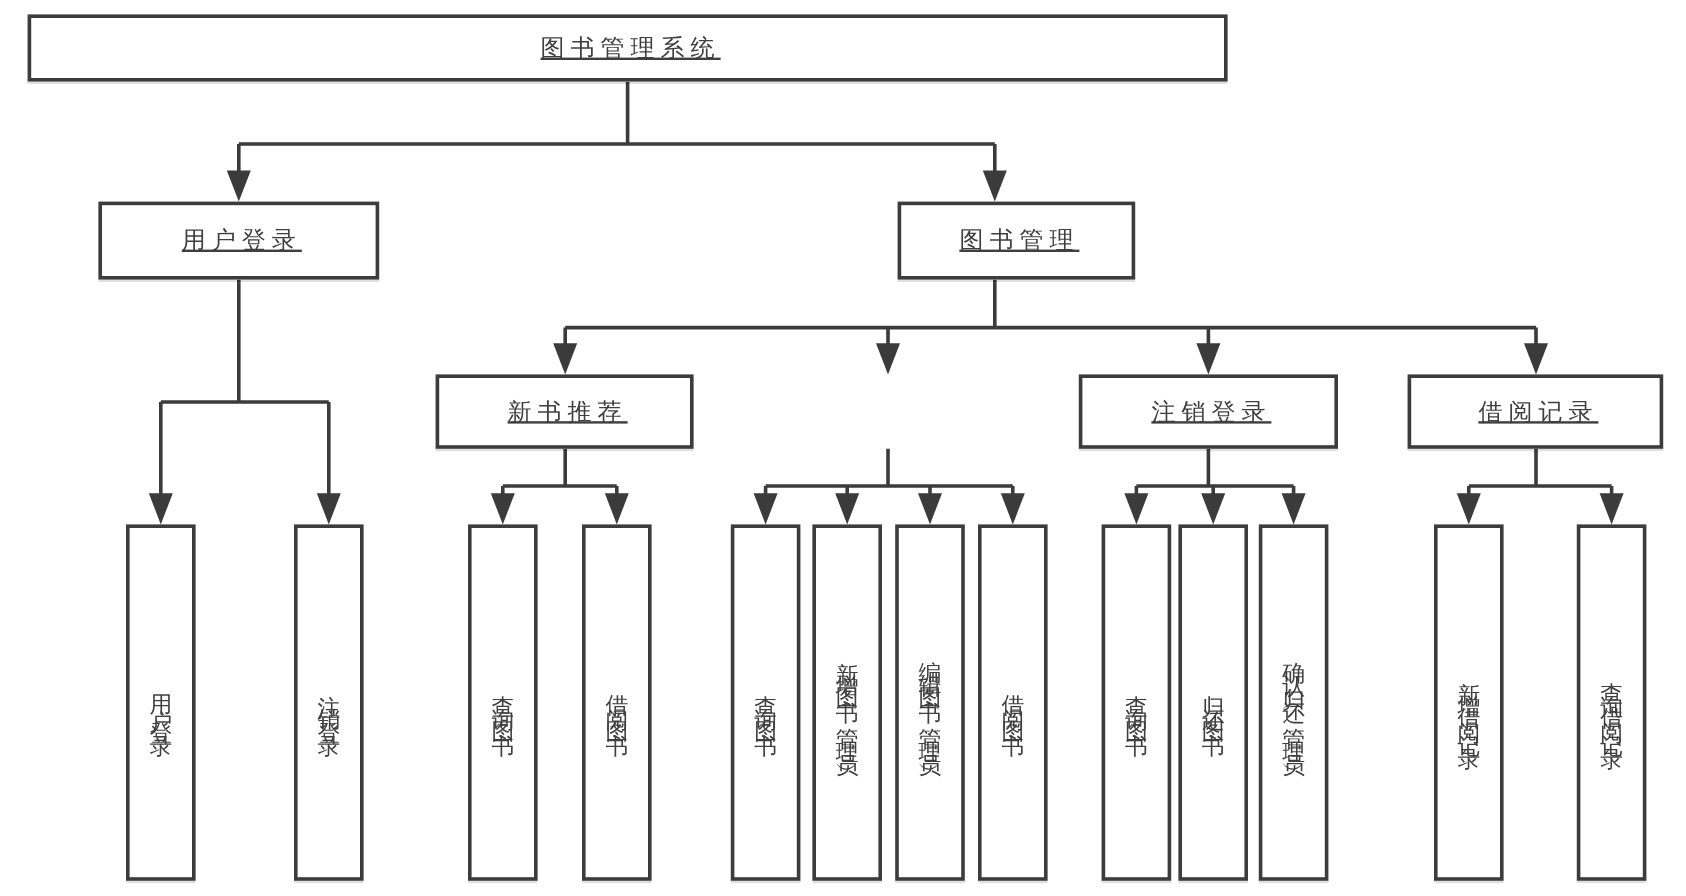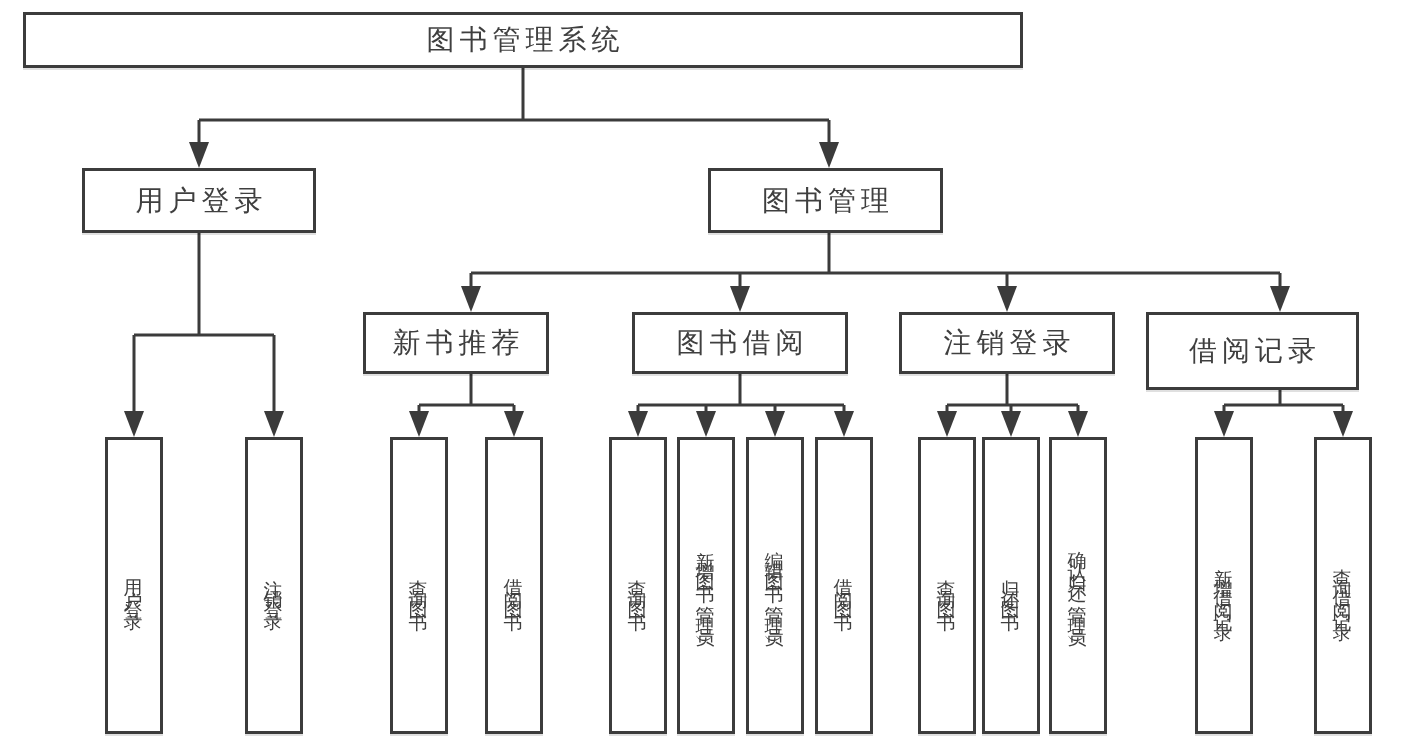--- a/index.html
+++ b/index.html
@@ -30,24 +30,25 @@
     box-sizing: border-box;
     border: 3px solid #3c3c3c;
     background: #ffffff;
     display: flex;
     align-items: center;
     justify-content: center;
     color: #3f3f3f;
     box-shadow: 0 2px 0 rgba(0,0,0,0.12);
   }
   .htext {
-    font-size: 28px;
+    font-size: 20px;
     letter-spacing: 5px;
     text-indent: 5px;
     white-space: nowrap;
+    text-decoration: underline;
   }
   .vtext {
     writing-mode: vertical-rl;
     text-orientation: mixed;
     font-size: 19px;
     letter-spacing: 11px;
     white-space: nowrap;
   }
   #watermark {
     position: absolute;
@@ -107,34 +108,31 @@
     </g>
   </svg>
 
   <div class="node" style="left:23px;top:12px;width:1000px;height:56px">
     <span class="htext">图书管理系统</span>
   </div>
 
   <div class="node" style="left:82px;top:168px;width:234px;height:65px">
     <span class="htext">用户登录</span>
   </div>
-  <div class="node" style="left:708px;top:168px;width:235px;height:65px">
+  <div class="node" style="left:748px;top:168px;width:198px;height:65px">
     <span class="htext">图书管理</span>
   </div>
 
-  <div class="node" style="left:363px;top:312px;width:186px;height:62px">
+  <div class="node" style="left:363px;top:312px;width:215px;height:62px">
     <span class="htext">新书推荐</span>
-  </div>
-  <div class="node" style="left:632px;top:312px;width:216px;height:62px">
-    <span class="htext">图书借阅</span>
   </div>
   <div class="node" style="left:899px;top:312px;width:216px;height:62px">
     <span class="htext">注销登录</span>
   </div>
-  <div class="node" style="left:1146px;top:312px;width:213px;height:78px">
+  <div class="node" style="left:1173px;top:312px;width:213px;height:62px">
     <span class="htext">借阅记录</span>
   </div>
 
   <div class="node" style="left:105px;top:437px;width:58px;height:297px">
     <span class="vtext">用户登录</span>
   </div>
   <div class="node" style="left:245px;top:437px;width:58px;height:297px">
     <span class="vtext">注销登录</span>
   </div>
 

